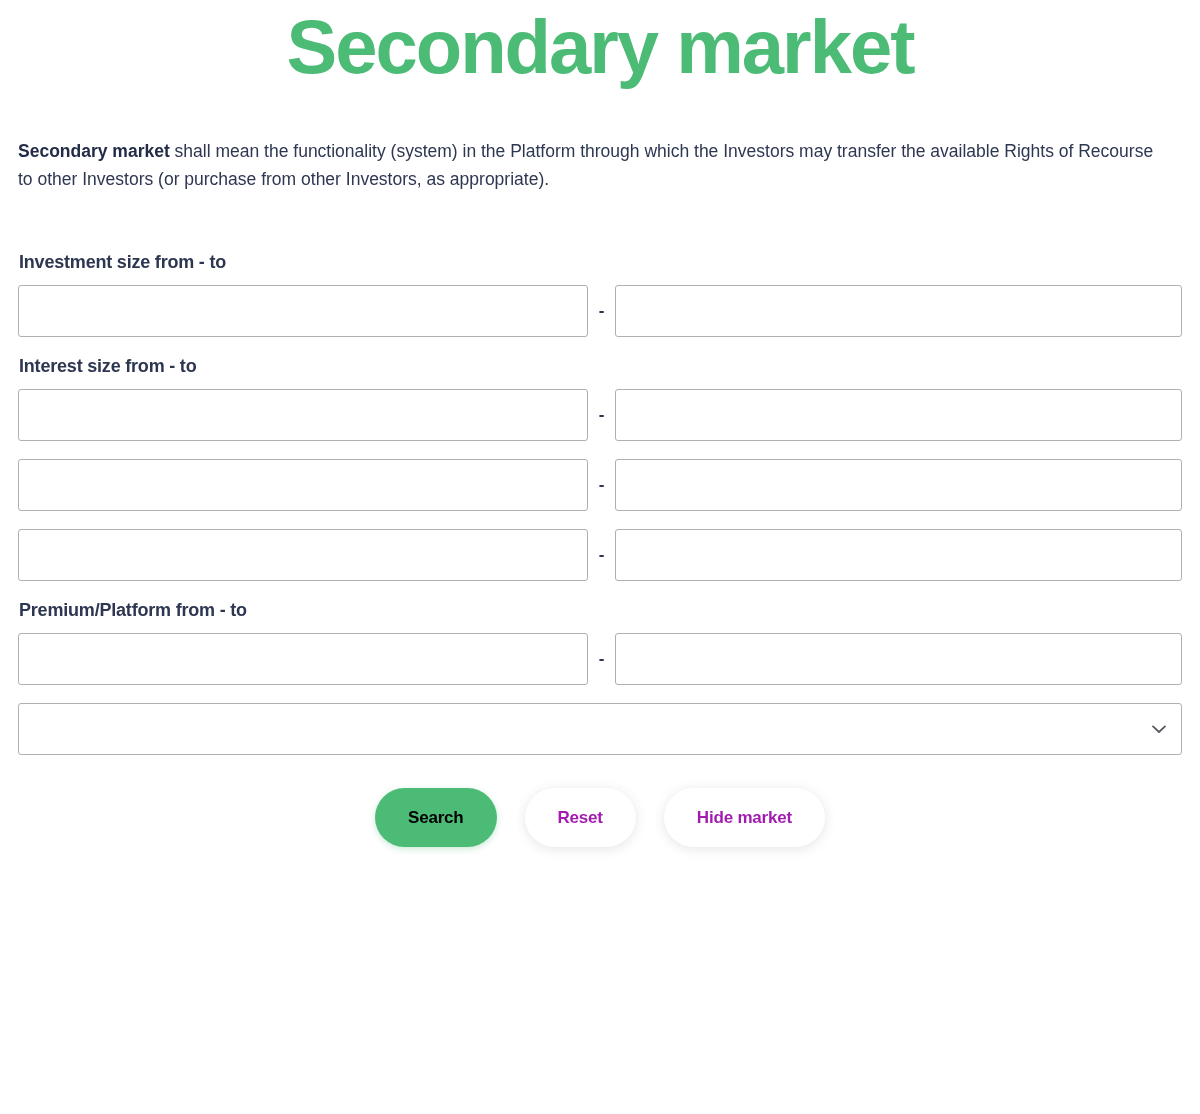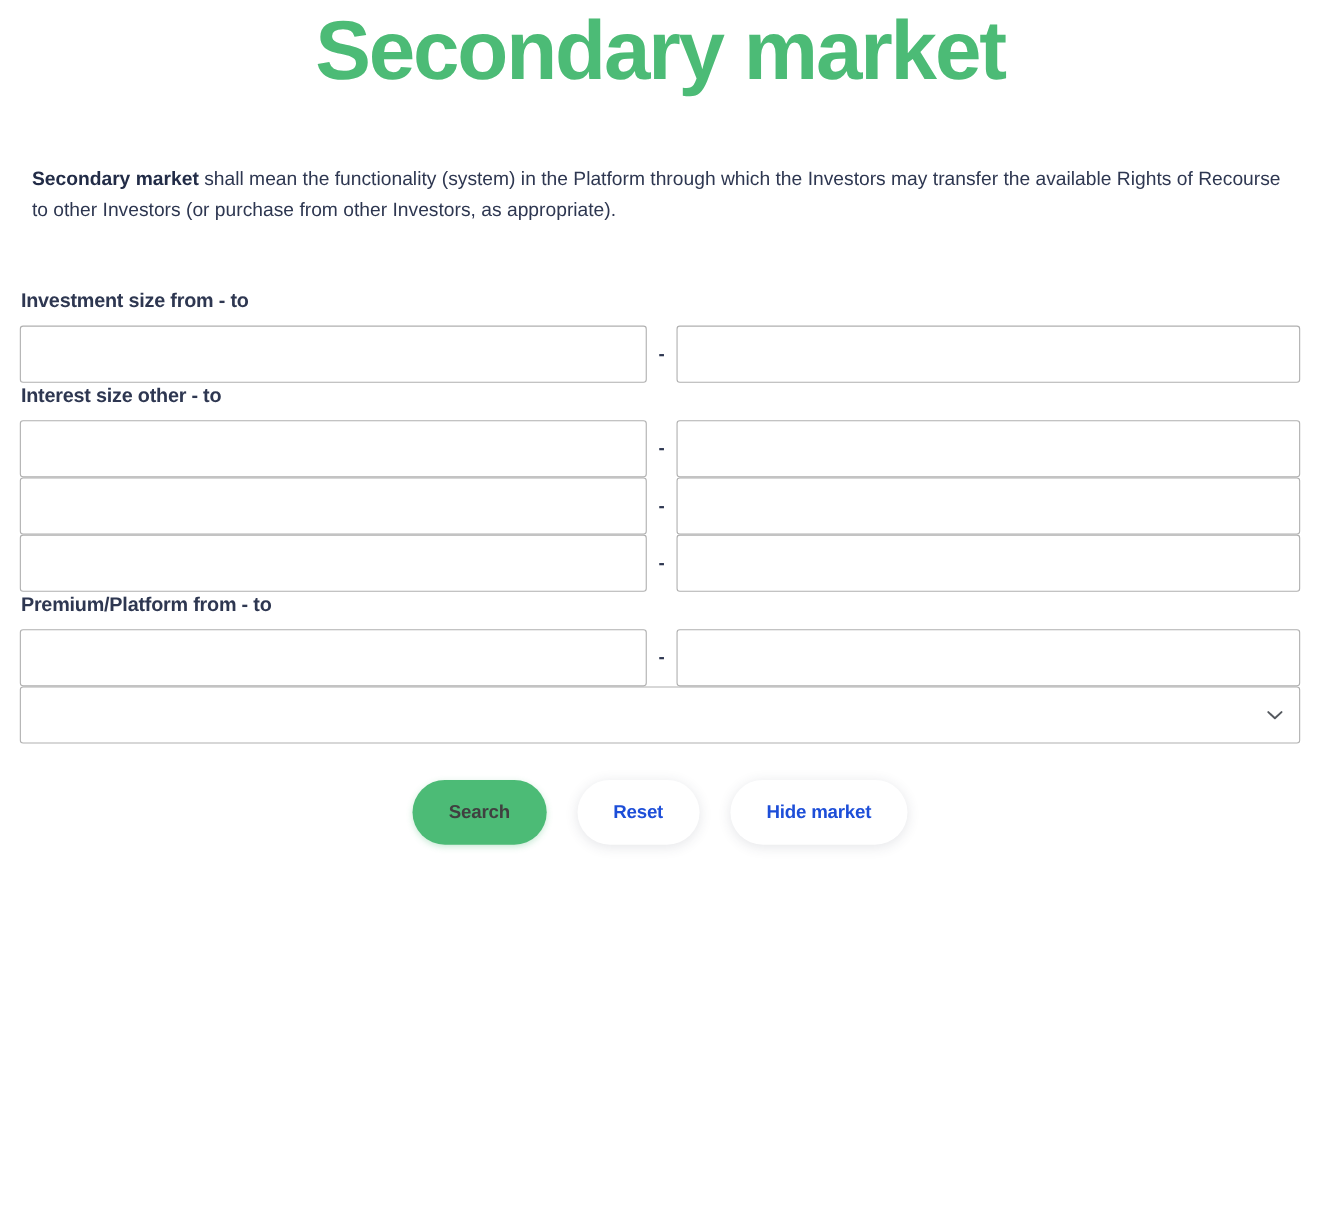--- a/index.html
+++ b/index.html
@@ -30,40 +30,41 @@
     text-align: center;
     font-size: 76px;
     line-height: 90px;
     font-weight: 700;
     letter-spacing: -2px;
     color: #4cbb76;
   }
 
   
   .intro {
-    margin: 11px;
+    margin: 0;
     padding: 45px 20px 0 18px;
     width: 1182px;
     font-size: 17.5px;
     line-height: 28px;
     color: #2e3751;
     font-weight: 400;
   }
   .intro b {
     font-weight: 700;
     color: #222c47;
   }
 
   
   .filter-form {
     padding: 0 18px;
     margin-top: 58px;
   }
 
   .field-group {
+    margin-bottom: 18px;
   }
 
   .field-label {
     display: block;
     font-size: 18px;
     line-height: 22px;
     font-weight: 700;
     color: #2e3751;
     margin: 0 0 12px 1px;
     letter-spacing: -0.2px;
@@ -156,28 +157,28 @@
     letter-spacing: -0.2px;
     border: none;
     border-radius: 40px;
     cursor: pointer;
     line-height: 1;
     white-space: nowrap;
   }
 
   .btn-primary {
     background: #4cbb76;
-    color: #404040;
+    color: #000000;
     padding: 21px 33px;
     box-shadow: 0 2px 6px rgba(76,187,118,0.30);
   }
 
   .btn-ghost {
     background: #ffffff;
-    color: #1d4ed8;
+    color: #a21caf;
     padding: 21px 33px;
     box-shadow: 0 2px 12px rgba(46,55,81,0.13);
   }
 </style>
 </head>
 <body>
 
 <div class="page">
 
   <h1 class="page-title">Secondary market</h1>
@@ -193,21 +194,21 @@
           <input class="text-input" type="text" value="" style="">
         </div>
         <span class="range-sep">-</span>
         <div class="range-cell right">
           <input class="text-input" type="text" value="" style="">
         </div>
       </div>
     </div>
 
     <div class="field-group">
-      <label class="field-label">Interest size other - to</label>
+      <label class="field-label">Interest size from - to</label>
       <div class="range-row">
         <div class="range-cell">
           <input class="text-input" type="text" value="" style="">
         </div>
         <span class="range-sep">-</span>
         <div class="range-cell right">
           <input class="text-input" type="text" value="" style="">
         </div>
       </div>
     </div>

